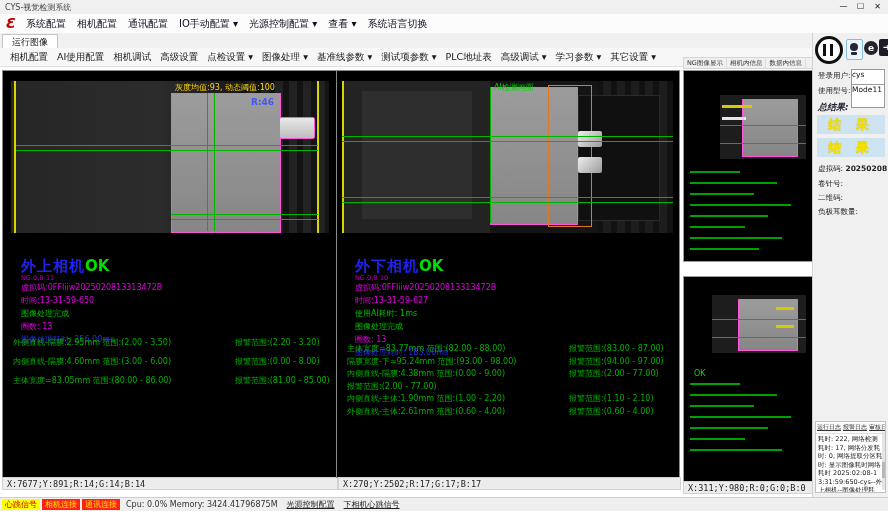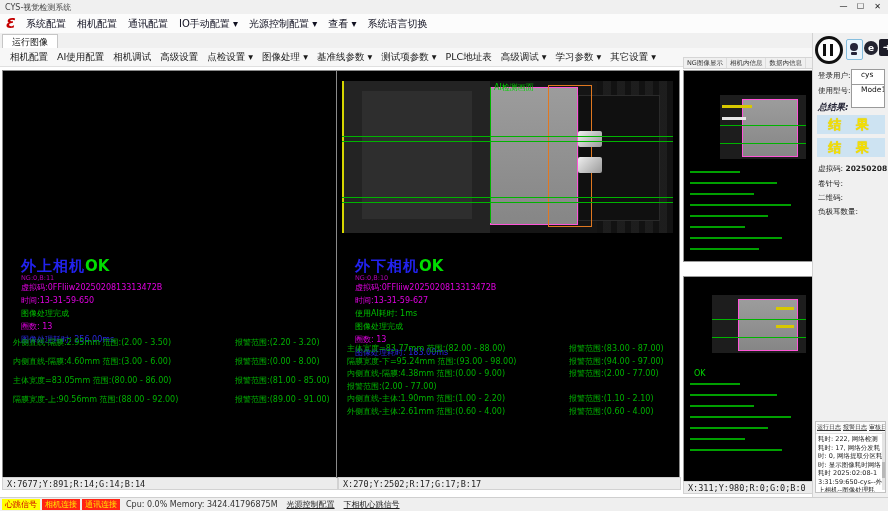--- a/index.html
+++ b/index.html
@@ -72,21 +72,21 @@
   .icon-pause i{position:absolute;top:5px;width:3px;height:12px;background:#101010;}
   .icon-cam{left:33px;top:6px;width:15px;height:19px;border:1px solid #86bede;background:#eaf5fd;border-radius:2px;}
   .icon-cam i{position:absolute;left:3px;top:3px;width:8px;height:8px;background:#24243a;border-radius:50%;}
   .icon-cam b{position:absolute;left:4px;top:12px;width:6px;height:3px;background:#24243a;border-radius:1px;}
   .icon-e{left:51px;top:8px;width:14px;height:14px;background:#23232f;border-radius:50%;color:#fff;
     font-size:9px;text-align:center;line-height:14px;font-weight:bold;}
   .icon-exit{left:66px;top:6px;width:15px;height:17px;background:#1d1d28;border-radius:2px;color:#fff;
     font-size:9px;text-align:center;line-height:17px;}
   .fld-label{font-size:7.5px;color:#222;white-space:nowrap;}
   .fld-box{background:#fff;border:1px solid #9a9a9a;font-size:7.5px;color:#111;line-height:10px;height:24px;
-    padding-left:9px;box-sizing:border-box;overflow:hidden;}
+    padding-left:0;box-sizing:border-box;overflow:hidden;}
   .total-label{font-size:9px;color:#223;font-weight:bold;font-style:italic;}
   .result-box{left:4px;width:68px;height:19px;background:#cde3f2;color:#f5e000;font-size:13px;font-weight:bold;
     text-align:center;line-height:19px;letter-spacing:5px;text-shadow:0 0 1px #c8b400;}
   .logpanel{left:2px;top:388px;width:71px;height:72px;background:#fff;border:1px solid #c2c2c2;box-sizing:border-box;overflow:hidden;}
   .log-tabs{display:flex;border-bottom:1px solid #e0e0e0;background:#fafafa;}
   .log-tab{font-size:6px;color:#333;text-decoration:underline;padding:1px 1px;white-space:nowrap;}
   .log-body{font-size:6.5px;color:#222;line-height:8.5px;padding:1px 2px;word-break:break-all;}
   .log-scroll{position:absolute;right:0;top:10px;width:3px;height:58px;background:#e4e4e4;}
   .log-scroll i{position:absolute;left:0;top:30px;width:3px;height:16px;background:#b8b8b8;}
   
@@ -138,20 +138,35 @@
       <span class="tb-item">图像处理 ▾</span>
       <span class="tb-item">基准线参数 ▾</span>
       <span class="tb-item">测试项参数 ▾</span>
       <span class="tb-item">PLC地址表</span>
       <span class="tb-item">高级调试 ▾</span>
       <span class="tb-item">学习参数 ▾</span>
       <span class="tb-item">其它设置 ▾</span>
     </div>
 
   <div class="abs panel panel-left">
+    <div class="abs photo-l">
+      <div class="abs vstripes" style="left:230px;width:88px;"></div>
+      <div class="abs yline" style="left:3px;"></div>
+      <div class="abs yline" style="left:306px;"></div>
+      <div class="abs part" style="left:160px;top:12px;width:108px;height:138px;"></div>
+      <div class="abs gvline" style="left:196px;top:12px;height:138px;"></div>
+      <div class="abs gvline" style="left:203px;top:12px;height:138px;"></div>
+      <div class="abs gline" style="left:5px;top:64px;width:302px;"></div>
+      <div class="abs gline" style="left:5px;top:69px;width:302px;"></div>
+      <div class="abs gline" style="left:160px;top:133px;width:147px;"></div>
+      <div class="abs gline" style="left:160px;top:138px;width:147px;"></div>
+      <div class="abs connector" style="left:268px;top:36px;width:34px;height:20px;"></div>
+      <div class="abs ov-yellow" style="left:164px;top:1px;">灰度均值:93, 动态阈值:100</div>
+      <div class="abs ov-blue" style="left:240px;top:16px;">R:46</div>
+    </div>
     <div class="abs ptitle" style="left:18px;top:186px;">
       <span>外上相机</span><span class="ok">OK</span>
     </div>
     <div class="abs psub" style="left:18px;top:203px;">NG:0,B:11</div>
     <div class="abs" style="left:18px;top:210px;" id="left-info">
         <div class="info-line c-magenta">虚拟码:0FFIiiw2025020813313472B</div>
         <div class="info-line c-magenta">时间:13-31-59-650</div>
         <div class="info-line c-green">图像处理完成</div>
         <div class="info-line c-magenta">圈数: 13</div>
         <div class="info-line c-blue">图像处理耗时: 256.00ms</div>
@@ -161,24 +176,20 @@
           <span class="meas-val">外侧直线-隔膜:2.95mm 范围:(2.00 - 3.50)</span>
           <span class="meas-alarm">报警范围:(2.20 - 3.20)</span>
         </div>
         <div class="meas-row" style="height: 19px;">
           <span class="meas-val">内侧直线-隔膜:4.60mm 范围:(3.00 - 6.00)</span>
           <span class="meas-alarm">报警范围:(0.00 - 8.00)</span>
         </div>
         <div class="meas-row" style="height: 19px;">
           <span class="meas-val">主体宽度=83.05mm 范围:(80.00 - 86.00)</span>
           <span class="meas-alarm">报警范围:(81.00 - 85.00)</span>
-        </div>
-        <div class="meas-row" style="height: 19px;">
-          <span class="meas-val">隔膜宽度-上:90.56mm 范围:(88.00 - 92.00)</span>
-          <span class="meas-alarm">报警范围:(89.00 - 91.00)</span>
         </div>
       </div>
   </div>
   <div class="abs footerbar footer-l">X:7677;Y:891;R:14;G:14;B:14</div>
 
   <div class="abs panel panel-mid">
     <div class="abs photo-m">
       <div class="abs" style="left:0;top:0;width:148px;height:152px;background:#232323;"></div>
       <div class="abs" style="left:20px;top:10px;width:110px;height:128px;background:#2e2e2e;"></div>
       <div class="abs vstripes" style="left:255px;width:76px;opacity:.6;"></div>

